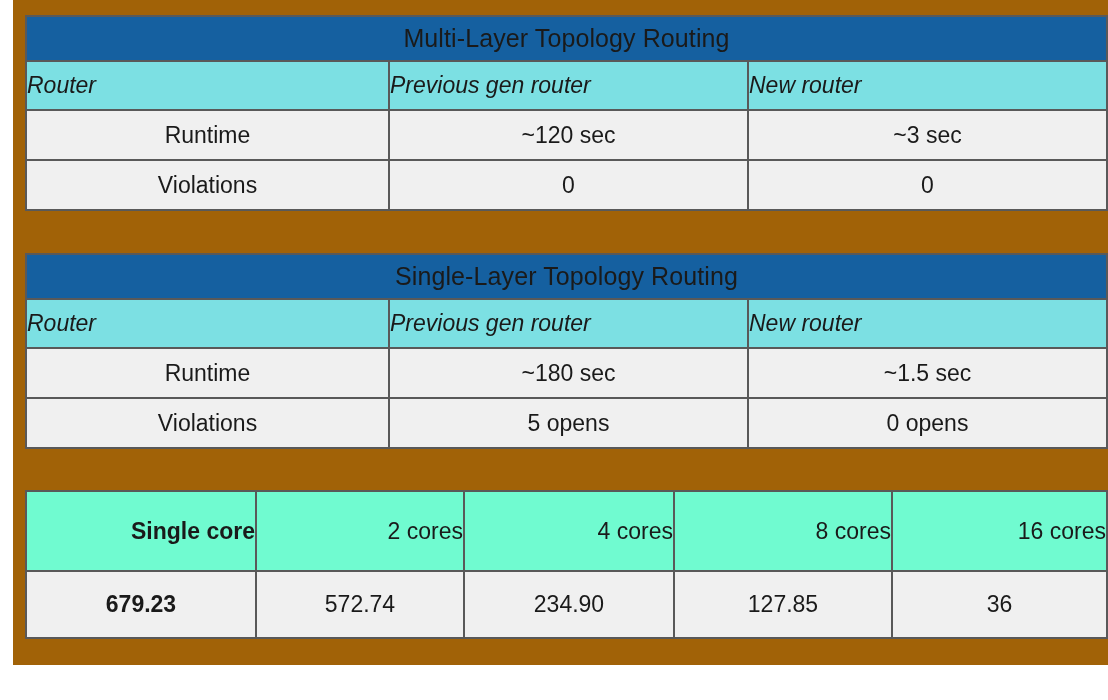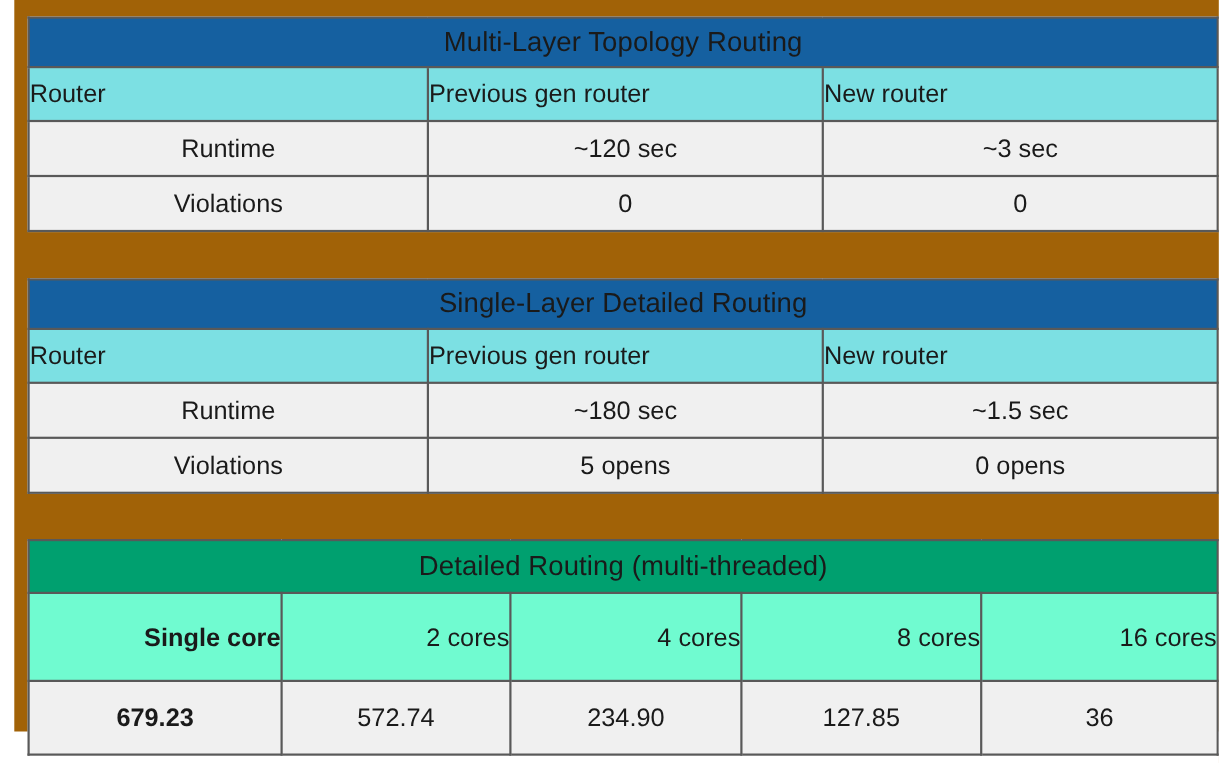--- a/index.html
+++ b/index.html
@@ -50,20 +50,21 @@
   .title-blue { background: #1560A0; }
   .title-green { background: #00A06F; }
 
   
   .rt-head td {
     background: #7CE0E3;
     font-size: 23px;
     height: 47px;
     padding-left: 12px;
     text-align: left;
+    font-style: italic;
   }
   .rt-body td {
     background: #F0F0F0;
     font-size: 23px;
     height: 48px;
     padding-left: 12px;
     text-align: center;
   }
   .title-row-h { height: 45px; }
 
@@ -118,21 +119,21 @@
   </table>
 
   <table class="grid" style="left:12px; top:253px; width:1081px;">
     <colgroup>
       <col style="width:363px">
       <col style="width:359px">
       <col style="width:359px">
     </colgroup>
     <tbody>
       <tr class="title-row-h">
-        <td class="title-cell title-blue" colspan="3">Single-Layer Detailed Routing</td>
+        <td class="title-cell title-blue" colspan="3">Single-Layer Topology Routing</td>
       </tr>
       <tr class="rt-head">
         <td>Router</td>
         <td>Previous gen router</td>
         <td>New router</td>
       </tr>
       <tr class="rt-body">
         <td>Runtime</td>
         <td>~180 sec</td>
         <td>~1.5 sec</td>
@@ -147,23 +148,20 @@
 
   <table class="grid" style="left:12px; top:490px; width:1081px;">
     <colgroup>
       <col style="width:230px">
       <col style="width:208px">
       <col style="width:210px">
       <col style="width:218px">
       <col style="width:215px">
     </colgroup>
     <tbody>
-      <tr class="title-row-h-green">
-        <td class="title-cell title-green" colspan="5">Detailed Routing (multi-threaded)</td>
-      </tr>
       <tr class="cores-head">
         <td class="emph">Single core</td>
         <td>2 cores</td>
         <td>4 cores</td>
         <td>8 cores</td>
         <td>16 cores</td>
       </tr>
       <tr class="cores-body">
         <td class="emph">679.23</td>
         <td>572.74</td>

